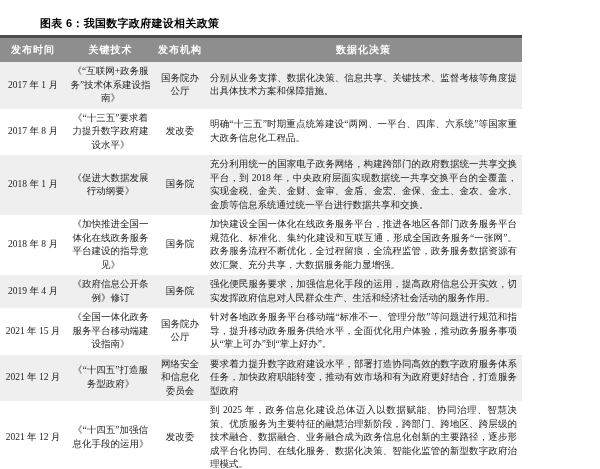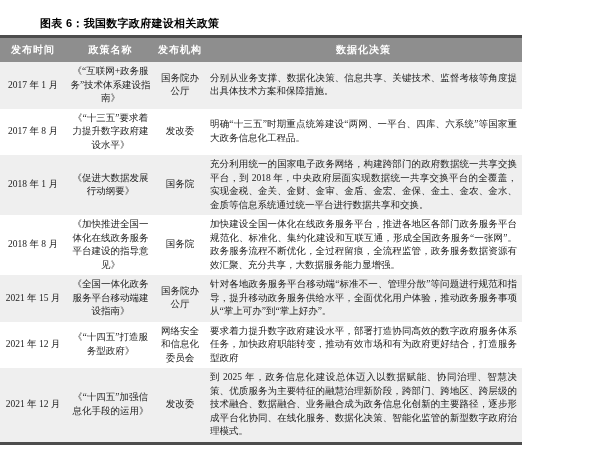--- a/index.html
+++ b/index.html
@@ -72,21 +72,21 @@
   <table class="policy-table">
     <colgroup>
       <col style="width:66px">
       <col style="width:89px">
       <col style="width:50px">
       <col style="width:317px">
     </colgroup>
     <thead>
       <tr>
         <th>发布时间</th>
-        <th>政策名称</th>
+        <th>关键技术</th>
         <th>发布机构</th>
         <th>数据化决策</th>
       </tr>
     </thead>
     <tbody>
         <tr>
           <td class="c0">2017 年 1 月</td>
           <td class="c1">《“互联网+政务服务”技术体系建设指南》</td>
           <td class="c2">国务院办公厅</td>
           <td class="c3">分别从业务支撑、数据化决策、信息共享、关键技术、监督考核等角度提出具体技术方案和保障措施。</td>
@@ -103,20 +103,26 @@
           <td class="c2">国务院</td>
           <td class="c3">充分利用统一的国家电子政务网络，构建跨部门的政府数据统一共享交换平台，到 2018 年，中央政府层面实现数据统一共享交换平台的全覆盖，实现金税、金关、金财、金审、金盾、金宏、金保、金土、金农、金水、金质等信息系统通过统一平台进行数据共享和交换。</td>
         </tr>
         <tr>
           <td class="c0">2018 年 8 月</td>
           <td class="c1">《加快推进全国一体化在线政务服务平台建设的指导意见》</td>
           <td class="c2">国务院</td>
           <td class="c3">加快建设全国一体化在线政务服务平台，推进各地区各部门政务服务平台规范化、标准化、集约化建设和互联互通，形成全国政务服务“一张网”。政务服务流程不断优化，全过程留痕，全流程监管，政务服务数据资源有效汇聚、充分共享，大数据服务能力显增强。</td>
         </tr>
         <tr>
+          <td class="c0">2019 年 4 月</td>
+          <td class="c1">《政府信息公开条例》修订</td>
+          <td class="c2">国务院</td>
+          <td class="c3">强化便民服务要求，加强信息化手段的运用，提高政府信息公开实效，切实发挥政府信息对人民群众生产、生活和经济社会活动的服务作用。</td>
+        </tr>
+        <tr>
           <td class="c0">2021 年 15 月</td>
           <td class="c1">《全国一体化政务服务平台移动端建设指南》</td>
           <td class="c2">国务院办公厅</td>
           <td class="c3">针对各地政务服务平台移动端“标准不一、管理分散”等问题进行规范和指导，提升移动政务服务供给水平，全面优化用户体验，推动政务服务事项从“掌上可办”到“掌上好办”。</td>
         </tr>
         <tr>
           <td class="c0">2021 年 12 月</td>
           <td class="c1">《“十四五”打造服务型政府》</td>
           <td class="c2">网络安全和信息化委员会</td>
           <td class="c3">要求着力提升数字政府建设水平，部署打造协同高效的数字政府服务体系任务，加快政府职能转变，推动有效市场和有为政府更好结合，打造服务型政府</td>

